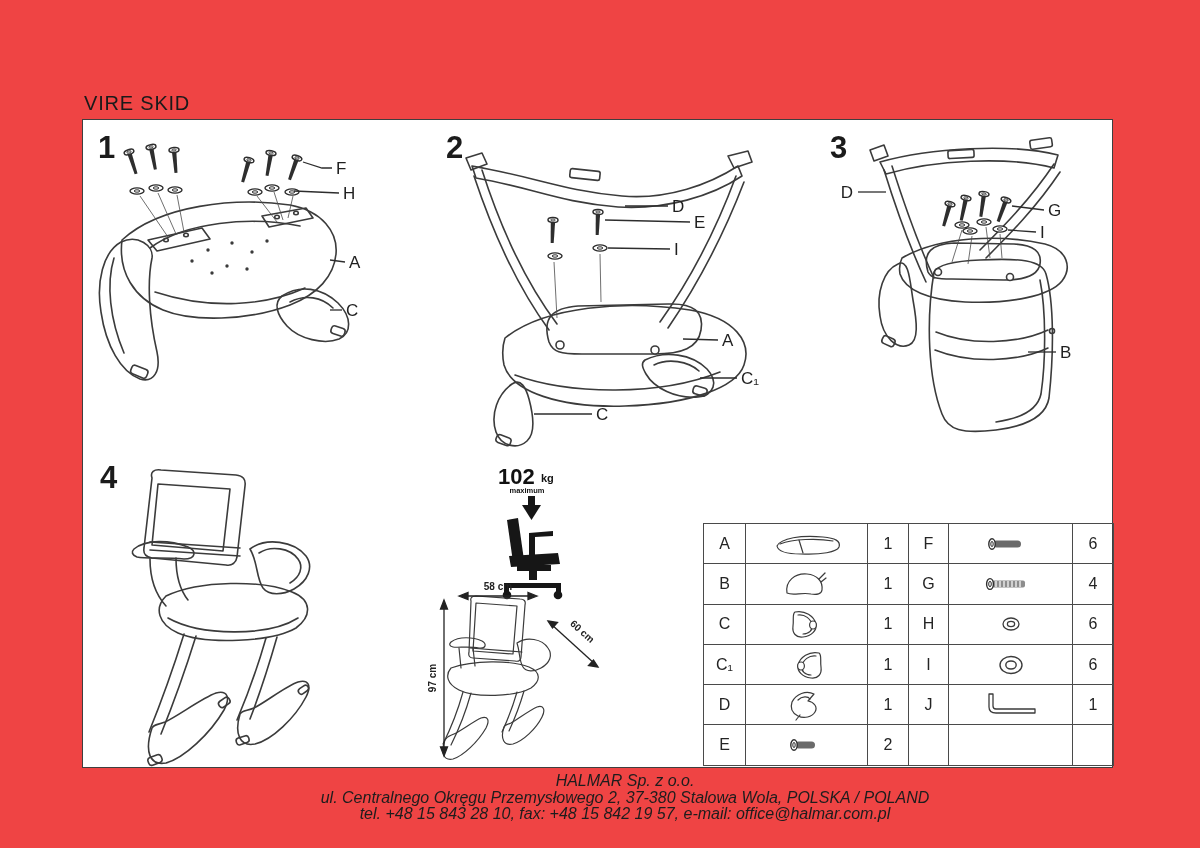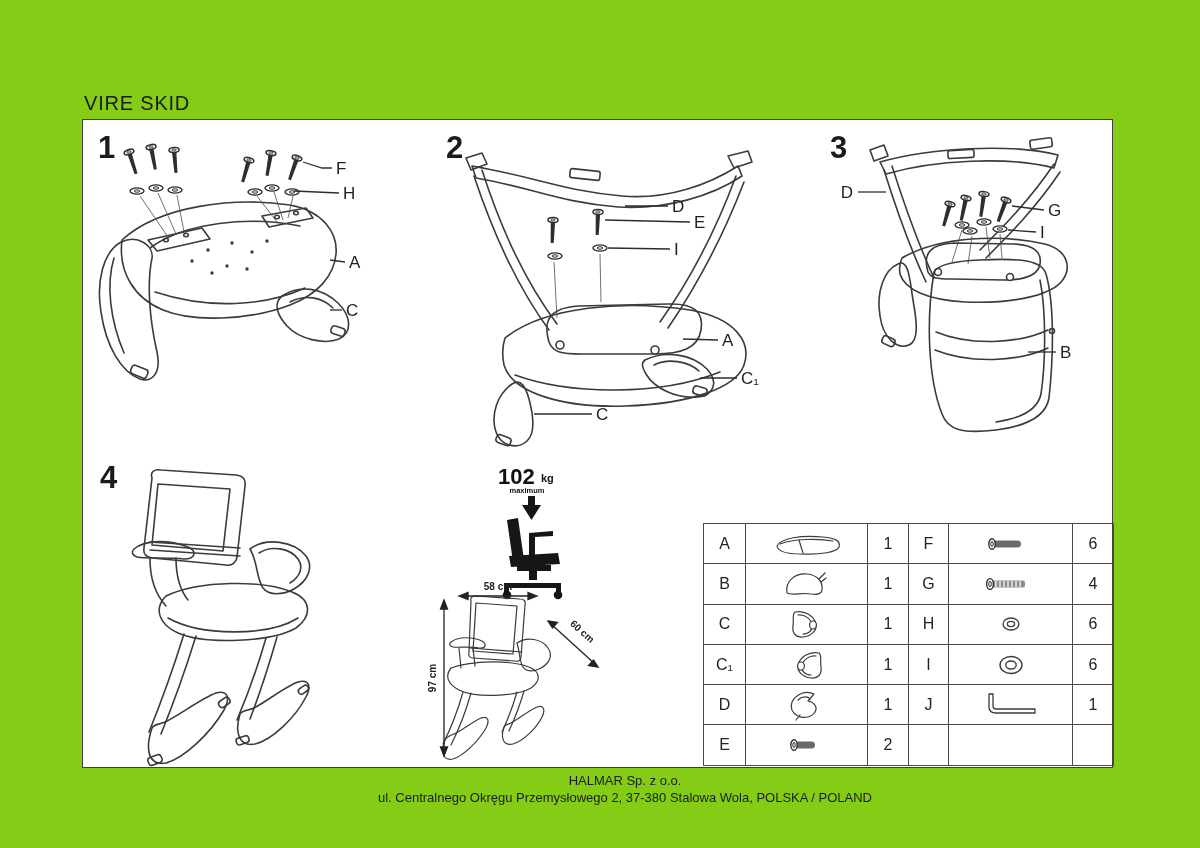--- a/index.html
+++ b/index.html
@@ -1,18 +1,18 @@
 <!DOCTYPE html>
 <html><head>
 <meta charset="utf-8">
 <style>
   * { margin:0; padding:0; box-sizing:border-box; }
   html,body { background:#ffffff; }
   .page {
-    position:relative; width:1200px; height:848px; background:#84cc16;
+    position:relative; width:1200px; height:848px; background:#ef4444;
     font-family:"Liberation Sans","DejaVu Sans",sans-serif; color:#1c1c1c; overflow:hidden;
   }
   .title {
     position:absolute; left:84px; top:92px; font-size:20px; letter-spacing:.8px;
     color:#1a1a1a; font-weight:400;
   }
   .frame {
     position:absolute; left:82px; top:119px; width:1031px; height:649px;
     border:1.6px solid #3f3f3f; background:#fff;
   }
@@ -31,21 +31,21 @@
   .parts {
     position:absolute; left:703px; top:523px; border-collapse:collapse; table-layout:fixed;
   }
   .parts td {
     border:1.4px solid #4a4a4a; height:40.3px; text-align:center; vertical-align:middle;
     font-size:16px; color:#242424; padding:0;
   }
   .parts td svg { margin:0 auto; }
   .footer {
     position:absolute; left:50px; top:773px; width:1150px; text-align:center;
-    font-size:13px; line-height:16.5px; color:#1d1d1d;
+    font-size:16px; line-height:16.5px; color:#1d1d1d;font-style:italic;
   }
 </style>
 </head>
 <body>
 
 <div class="page">
 
   <svg width="0" height="0" style="position:absolute">
     <defs>
       <g id="screw">
@@ -460,15 +460,16 @@
       <td></td>
       <td></td>
       <td></td>
     </tr>
   </tbody>
     </table>
 
   <div class="footer">
     <div>HALMAR Sp. z o.o.</div>
     <div>ul. Centralnego Okręgu Przemysłowego 2, 37-380 Stalowa Wola, POLSKA / POLAND</div>
+    <div>tel. +48 15 843 28 10, fax: +48 15 842 19 57, e-mail: office@halmar.com.pl</div>
   </div>
 
 </div>
 
 </body></html>

